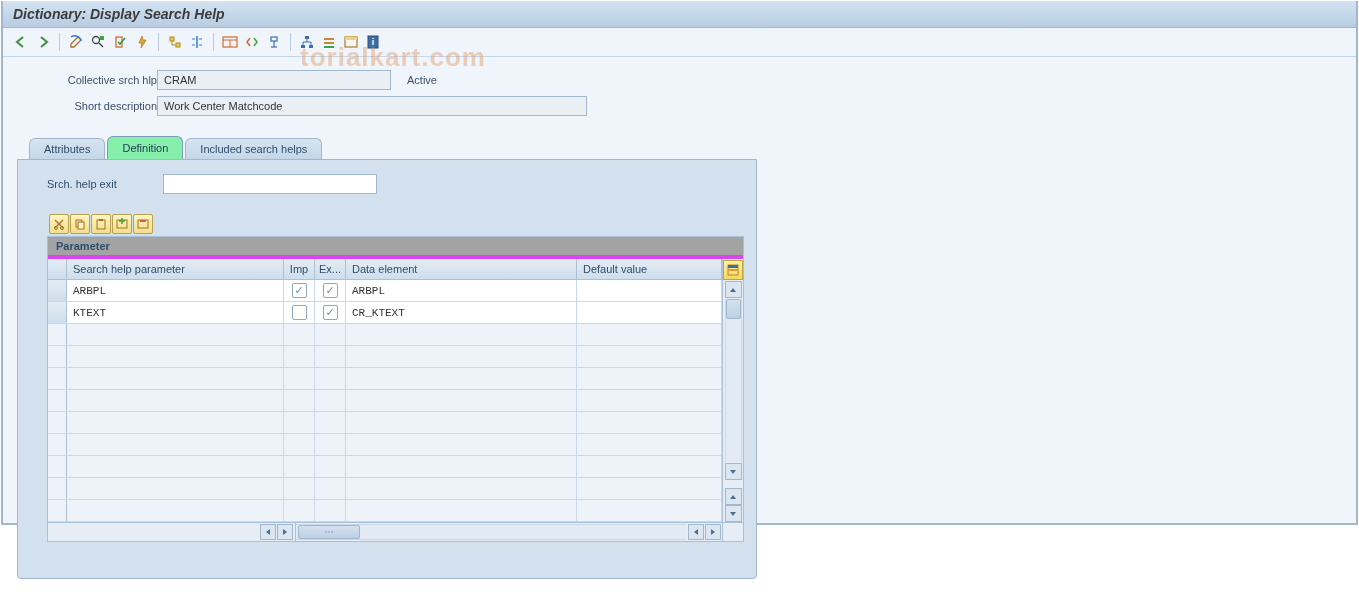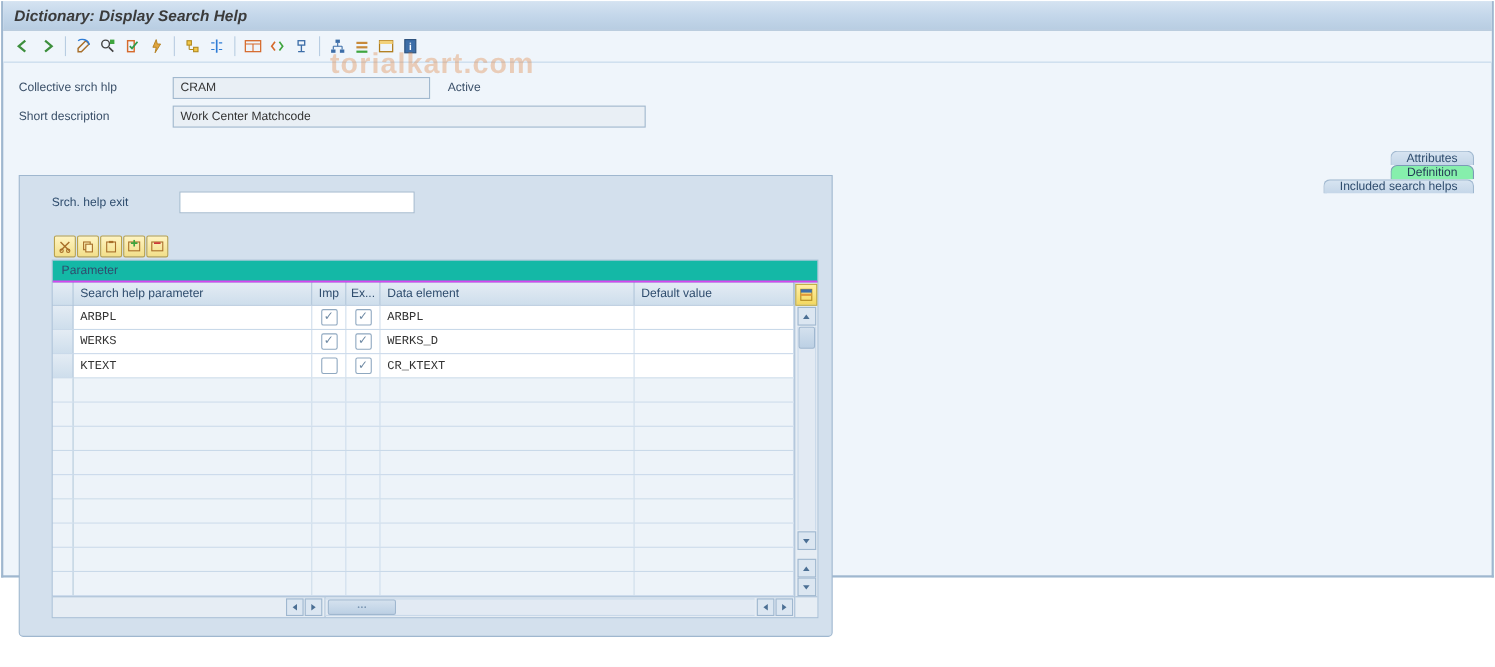--- a/index.html
+++ b/index.html
@@ -7,43 +7,43 @@
   .outer{border:2px solid #9fb7cf;border-top:none;margin:1px;height:524px;background:#eff5fb;box-sizing:border-box;}
   
   .title-bar{height:26px;background:linear-gradient(to bottom,#d5e3f1 0%,#c4d7ea 50%,#b8cde2 100%);border-bottom:1px solid #9fb7cf;display:flex;align-items:center;padding-left:10px;font-weight:bold;font-style:italic;font-size:14px;color:#3b3b3b;}
   
   .app-toolbar{height:28px;background:#eff5fb;border-bottom:1px solid #c4d7ea;display:flex;align-items:center;gap:2px;padding-left:8px;}
   .app-toolbar .sep{width:1px;height:18px;background:#b8cde2;margin:0 4px;}
   .tbtn{width:20px;height:20px;display:flex;align-items:center;justify-content:center;cursor:pointer;border-radius:2px;}
   .tbtn svg{display:block;}
   
   .form-area{padding:12px 14px 6px 14px;}
-  .form-row{display:flex;align-items:center;height:22px;margin-bottom:4px;}
+  .form-row{display:flex;align-items:center;height:22px;margin-bottom:4px;text-align:right;}
   .form-label{width:140px;color:#3b5069;}
   .text-field{height:18px;border:1px solid #a1b8ce;background:#edf3f9;padding:0 6px;display:flex;align-items:center;font-family:Arial;font-size:11px;color:#333;}
   .text-field.ro{background:#e9eff5;}
   .status-text{margin-left:16px;color:#3b5069;}
   
   .watermark{position:absolute;left:300px;top:42px;font-size:26px;font-weight:bold;color:rgba(224,130,60,0.35);letter-spacing:1px;pointer-events:none;}
   
   .tab-area{margin:10px 14px 0 14px;}
-  .tabstrip{display:flex;align-items:flex-end;height:22px;margin-left:12px;flex-direction:column;}
+  .tabstrip{display:flex;align-items:flex-end;height:22px;margin-left:12px;}
   .tab{height:20px;padding:0 14px;margin-right:2px;border:1px solid #9fb7cf;border-bottom:none;border-radius:6px 6px 0 0;background:linear-gradient(to bottom,#d7e4f1,#c4d6e8);display:flex;align-items:center;color:#2f4d6e;cursor:pointer;font-size:11px;}
   .tab.active{background:#86efac;height:22px;border-color:#7c9bb7;color:#243d57;font-weight:normal;}
   .tab-body{border:1px solid #9fb7cf;background:#d3e0ed;width:740px;height:420px;border-radius:0 0 4px 4px;padding:14px 12px 10px 29px;box-sizing:border-box;position:relative;}
   
   .sel-row{display:flex;align-items:center;margin-bottom:20px;}
   .sel-row .sel-label{width:116px;color:#2f4d6e;}
   .sel-row .text-field{width:200px;background:#fff;}
   
   .mini-tb{height:20px;display:flex;align-items:center;gap:1px;margin-bottom:2px;margin-left:2px;}
   .mini-tb .mbtn{width:18px;height:18px;border:1px solid #b9a24d;background:linear-gradient(to bottom,#fff4c1,#f2df8a);display:flex;align-items:center;justify-content:center;cursor:pointer;border-radius:2px;}
   
   .param-box{border:1px solid #aac0d6;background:#d3e0ed;}
-  .param-title{height:18px;background:#14b8a6;border-bottom:2px solid #d946ef;padding-left:8px;display:flex;align-items:center;color:#2f4d6e;}
+  .param-title{height:18px;background:#a3a3a3;border-bottom:4px solid #d946ef;padding-left:8px;display:flex;align-items:center;color:#2f4d6e;font-weight:bold;}
   .grid-wrap{display:flex;}
   .grid{flex:1;border-radius:19px;}
   .grid-scroll-v{width:20px;border-left:1px solid #aac0d6;display:flex;flex-direction:column;align-items:center;background:#e6edf4;}
   .settings-btn{width:18px;height:18px;margin:1px;background:linear-gradient(to bottom,#fff0a7,#f3d860);border:1px solid #c0a838;display:flex;align-items:center;justify-content:center;cursor:pointer;}
   .scroll-up,.scroll-down{width:15px;height:15px;border:1px solid #9fb7cf;background:#dbe6f1;display:flex;align-items:center;justify-content:center;cursor:pointer;}
   .vscroll-track{flex:1;width:15px;background:#e2eaf3;border-left:1px solid #c9d9e9;border-right:1px solid #c9d9e9;margin:1px 0;position:relative;}
   .vscroll-thumb{position:absolute;top:0;left:0;right:0;height:18px;background:linear-gradient(to bottom,#d4e1ee,#bcd0e4);border:1px solid #9fb7cf;border-radius:2px;}
   
   .ghead{display:flex;height:20px;border-bottom:1px solid #aac0d6;}
   .gh{border-right:1px solid #aac0d6;background:linear-gradient(to bottom,#e4ecf4,#cedeec);display:flex;align-items:center;padding-left:6px;color:#2f4d6e;overflow:hidden;white-space:nowrap;}
@@ -279,32 +279,20 @@
                     <div class="cb checked"></div>
                   </div>
                   <div class="gc c-exp">
                     <div class="cb checked"></div>
                   </div>
                   <div class="gc c-elem">ARBPL</div>
                   <div class="gc c-def"></div>
                 </div>
                 <div class="grow">
                   <div class="gc sel"></div>
-                  <div class="gc c-param">WERKS</div>
-                  <div class="gc c-imp">
-                    <div class="cb checked"></div>
-                  </div>
-                  <div class="gc c-exp">
-                    <div class="cb checked"></div>
-                  </div>
-                  <div class="gc c-elem">WERKS_D</div>
-                  <div class="gc c-def"></div>
-                </div>
-                <div class="grow">
-                  <div class="gc sel"></div>
                   <div class="gc c-param">KTEXT</div>
                   <div class="gc c-imp">
                     <div class="cb"></div>
                   </div>
                   <div class="gc c-exp">
                     <div class="cb checked"></div>
                   </div>
                   <div class="gc c-elem">CR_KTEXT</div>
                   <div class="gc c-def"></div>
                 </div>

